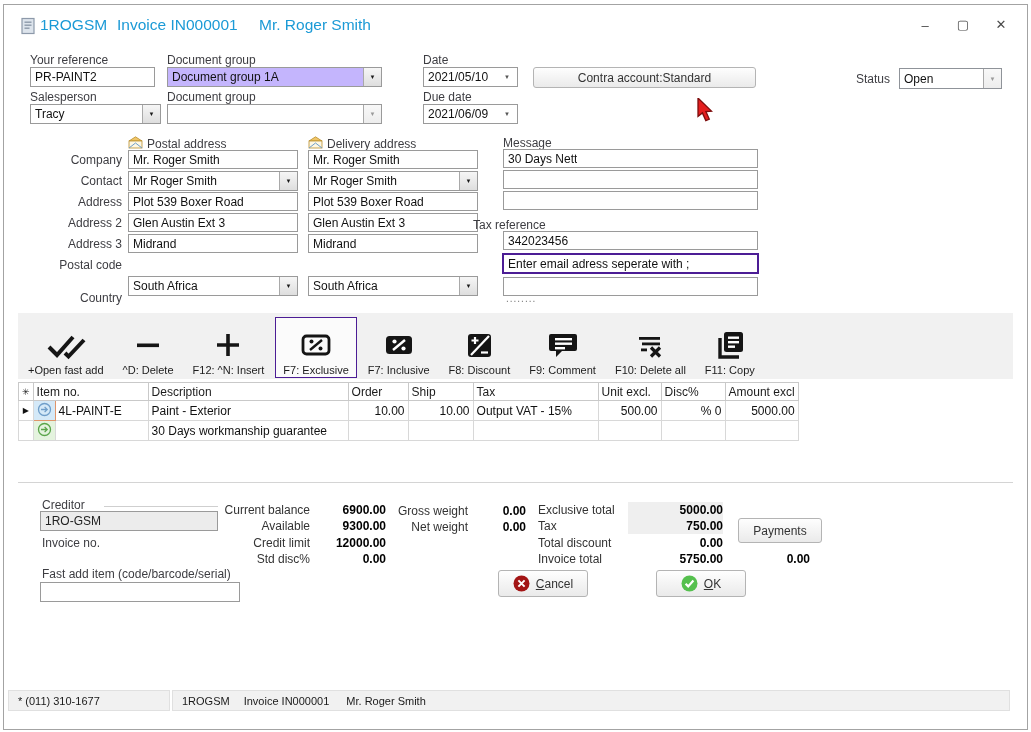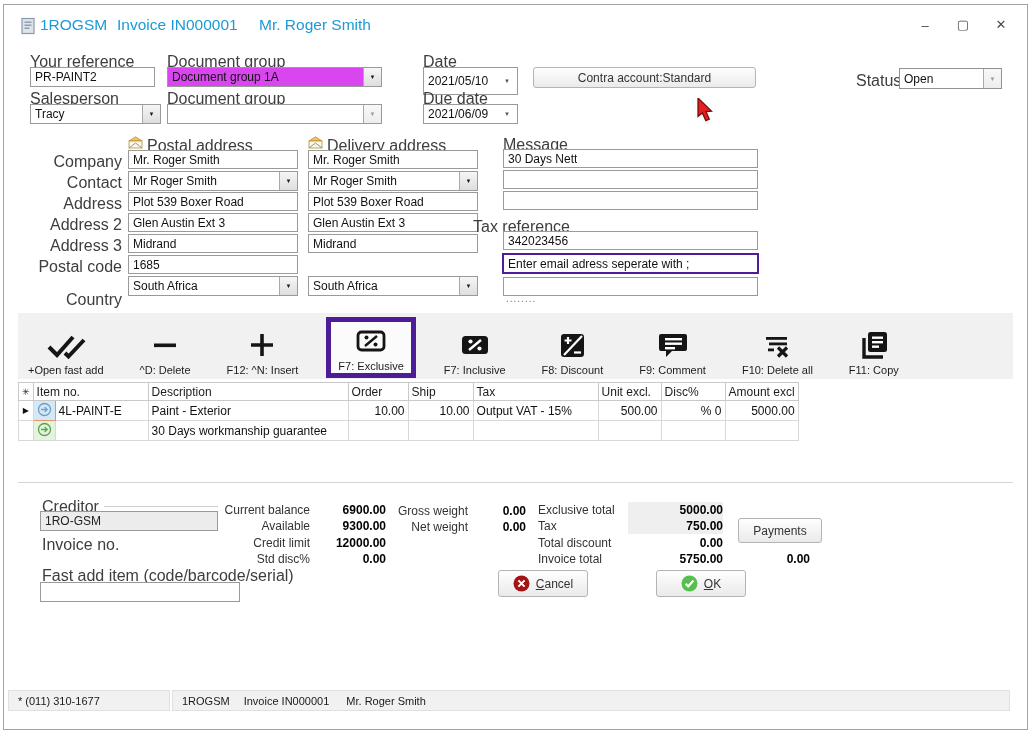--- a/index.html
+++ b/index.html
@@ -2,48 +2,48 @@
 <html><head>
 <meta charset="utf-8">
 <style>
   * { margin:0; padding:0; }
   body { background:#fff; }
   .screen { position:relative; width:1031px; height:732px; background:#fff;
             font-family:"Liberation Sans", sans-serif; overflow:hidden; }
   .window-border { position:absolute; left:3px; top:4px; width:1023px; height:724px;
                    border:1px solid #a3a3a3; pointer-events:none; }
 
-  .lbl { position:absolute; font-size:16px; color:#3d3d42; white-space:nowrap; }
+  .lbl { position:absolute; font-size:12px; color:#3d3d42; white-space:nowrap; }
   .tb  { position:absolute; box-sizing:border-box; background:#fff; border:1px solid #9a9a9a;
          font-size:12px; color:#111; display:flex; align-items:center; padding:0 4px;
          white-space:nowrap; overflow:hidden; }
   .tb .val { overflow:hidden; white-space:nowrap; }
   .combo { padding-right:0; }
   .dd { width:17px; align-self:stretch; display:flex; align-items:center; justify-content:center;
         font-size:6px; color:#1a1a1a; margin-left:auto; flex:none;
         background:linear-gradient(#f6f6f6,#dedede); border-left:1px solid #a9a9a9; }
   .dd.flat { background:none; border-left:none; color:#555; width:20px; }
   .dd.dis  { color:#9a9a9a; background:linear-gradient(#f8f8f8,#ededed); }
-  .pink { background:#d946ef;gap:8px; }
+  .pink { background:#c4b5fd;gap:8px; }
   .disabled-tb { background:#ececec; color:#222; }
 
   .btn { position:absolute; box-sizing:border-box; background:linear-gradient(#fefefe,#eaeaea);
          border:1px solid #b4b4b4; border-radius:3px; display:flex; align-items:center;
          justify-content:center; font-size:12px; color:#333; gap:6px; cursor:default; }
   .ul-first { display:inline-block; }
   .ul-first::first-letter { text-decoration:underline; }
 
   .titlebar-text { position:absolute; font-size:15.5px; color:#1b9ad6; white-space:nowrap; }
   .winctl { position:absolute; font-size:13px; color:#4a4a4a; width:20px; text-align:center; }
 
   .toolbar { position:absolute; left:18px; top:313px; width:995px; height:66px; background:#f1f1f1;
-             display:flex; align-items:flex-end; gap:20px; padding:2px 0 1px 2px; box-sizing:border-box; }
+             display:flex; align-items:flex-end; gap:3px; padding:2px 0 1px 2px; box-sizing:border-box; }
   .tbtn { display:flex; flex-direction:column; align-items:center; justify-content:flex-end;
           gap:3px; height:61px; padding:2px 7px 1px 7px; box-sizing:border-box; border:1px solid transparent; }
-  .tbtn.sel { background:#fbfbfb; border:5px solid #4c1d95; }
+  .tbtn.sel { background:#fbfbfb; border:1px solid #4c1d95; }
   .tbtn-label { font-size:11px; color:#1c1c1c; white-space:nowrap; }
 
   table.grid { position:absolute; left:18px; top:382px; border-collapse:collapse; table-layout:fixed;
                font-size:12px; background:#fff; }
   table.grid th { border:1px solid #c9c9c9; background:#fff; font-weight:400; text-align:left;
                   padding:0 3px; height:17px; color:#1c1c1c; overflow:hidden; white-space:nowrap; }
   table.grid td { border:1px solid #d8d8d8; height:19px; padding:0 3px; color:#111;
                   overflow:hidden; white-space:nowrap; background:#fff; }
   td.sel { background:#00a3e8; color:#fff; border-color:#e0956a; }
   td.num, th.num { text-align:right; }
@@ -100,21 +100,21 @@
     <span class="val">Document group 1A</span>
     <span class="dd">▼</span>
   </div>
   <span class="lbl" style="left:167px;top:90px">Document group</span>
   <div class="tb combo" style="left:167px;top:104px;width:215px;height:20px">
     <span class="val"></span>
     <span class="dd dis">▼</span>
   </div>
 
   <span class="lbl" style="left:423px;top:53px">Date</span>
-  <div class="tb combo" style="left:423px;top:67px;width:95px;height:28px">
+  <div class="tb combo" style="left:423px;top:67px;width:95px;height:20px">
     <span class="val">2021/05/10</span>
     <span class="dd flat">▼</span>
   </div>
   <span class="lbl" style="left:423px;top:90px">Due date</span>
   <div class="tb combo" style="left:423px;top:104px;width:95px;height:20px">
     <span class="val">2021/06/09</span>
     <span class="dd flat">▼</span>
   </div>
 
   <div class="btn" style="left:533px;top:67px;width:223px;height:21px">
@@ -160,23 +160,20 @@
       <span class="dd">▼</span>
   </div>
   <div class="tb" style="left:128px;top:192px;width:170px;height:19px">
       <span class="val">Plot 539 Boxer Road</span>
     </div>
   <div class="tb" style="left:128px;top:213px;width:170px;height:19px">
       <span class="val">Glen Austin Ext 3</span>
     </div>
   <div class="tb" style="left:128px;top:234px;width:170px;height:19px">
       <span class="val">Midrand</span>
-    </div>
-  <div class="tb" style="left:128px;top:255px;width:170px;height:19px">
-      <span class="val">1685</span>
     </div>
   <div class="tb combo" style="left:128px;top:276px;width:170px;height:20px">
     <span class="val">South Africa</span>
       <span class="dd">▼</span>
   </div>
 
   <div class="tb" style="left:308px;top:150px;width:170px;height:19px">
       <span class="val">Mr. Roger Smith</span>
     </div>
   <div class="tb combo" style="left:308px;top:171px;width:170px;height:20px">

